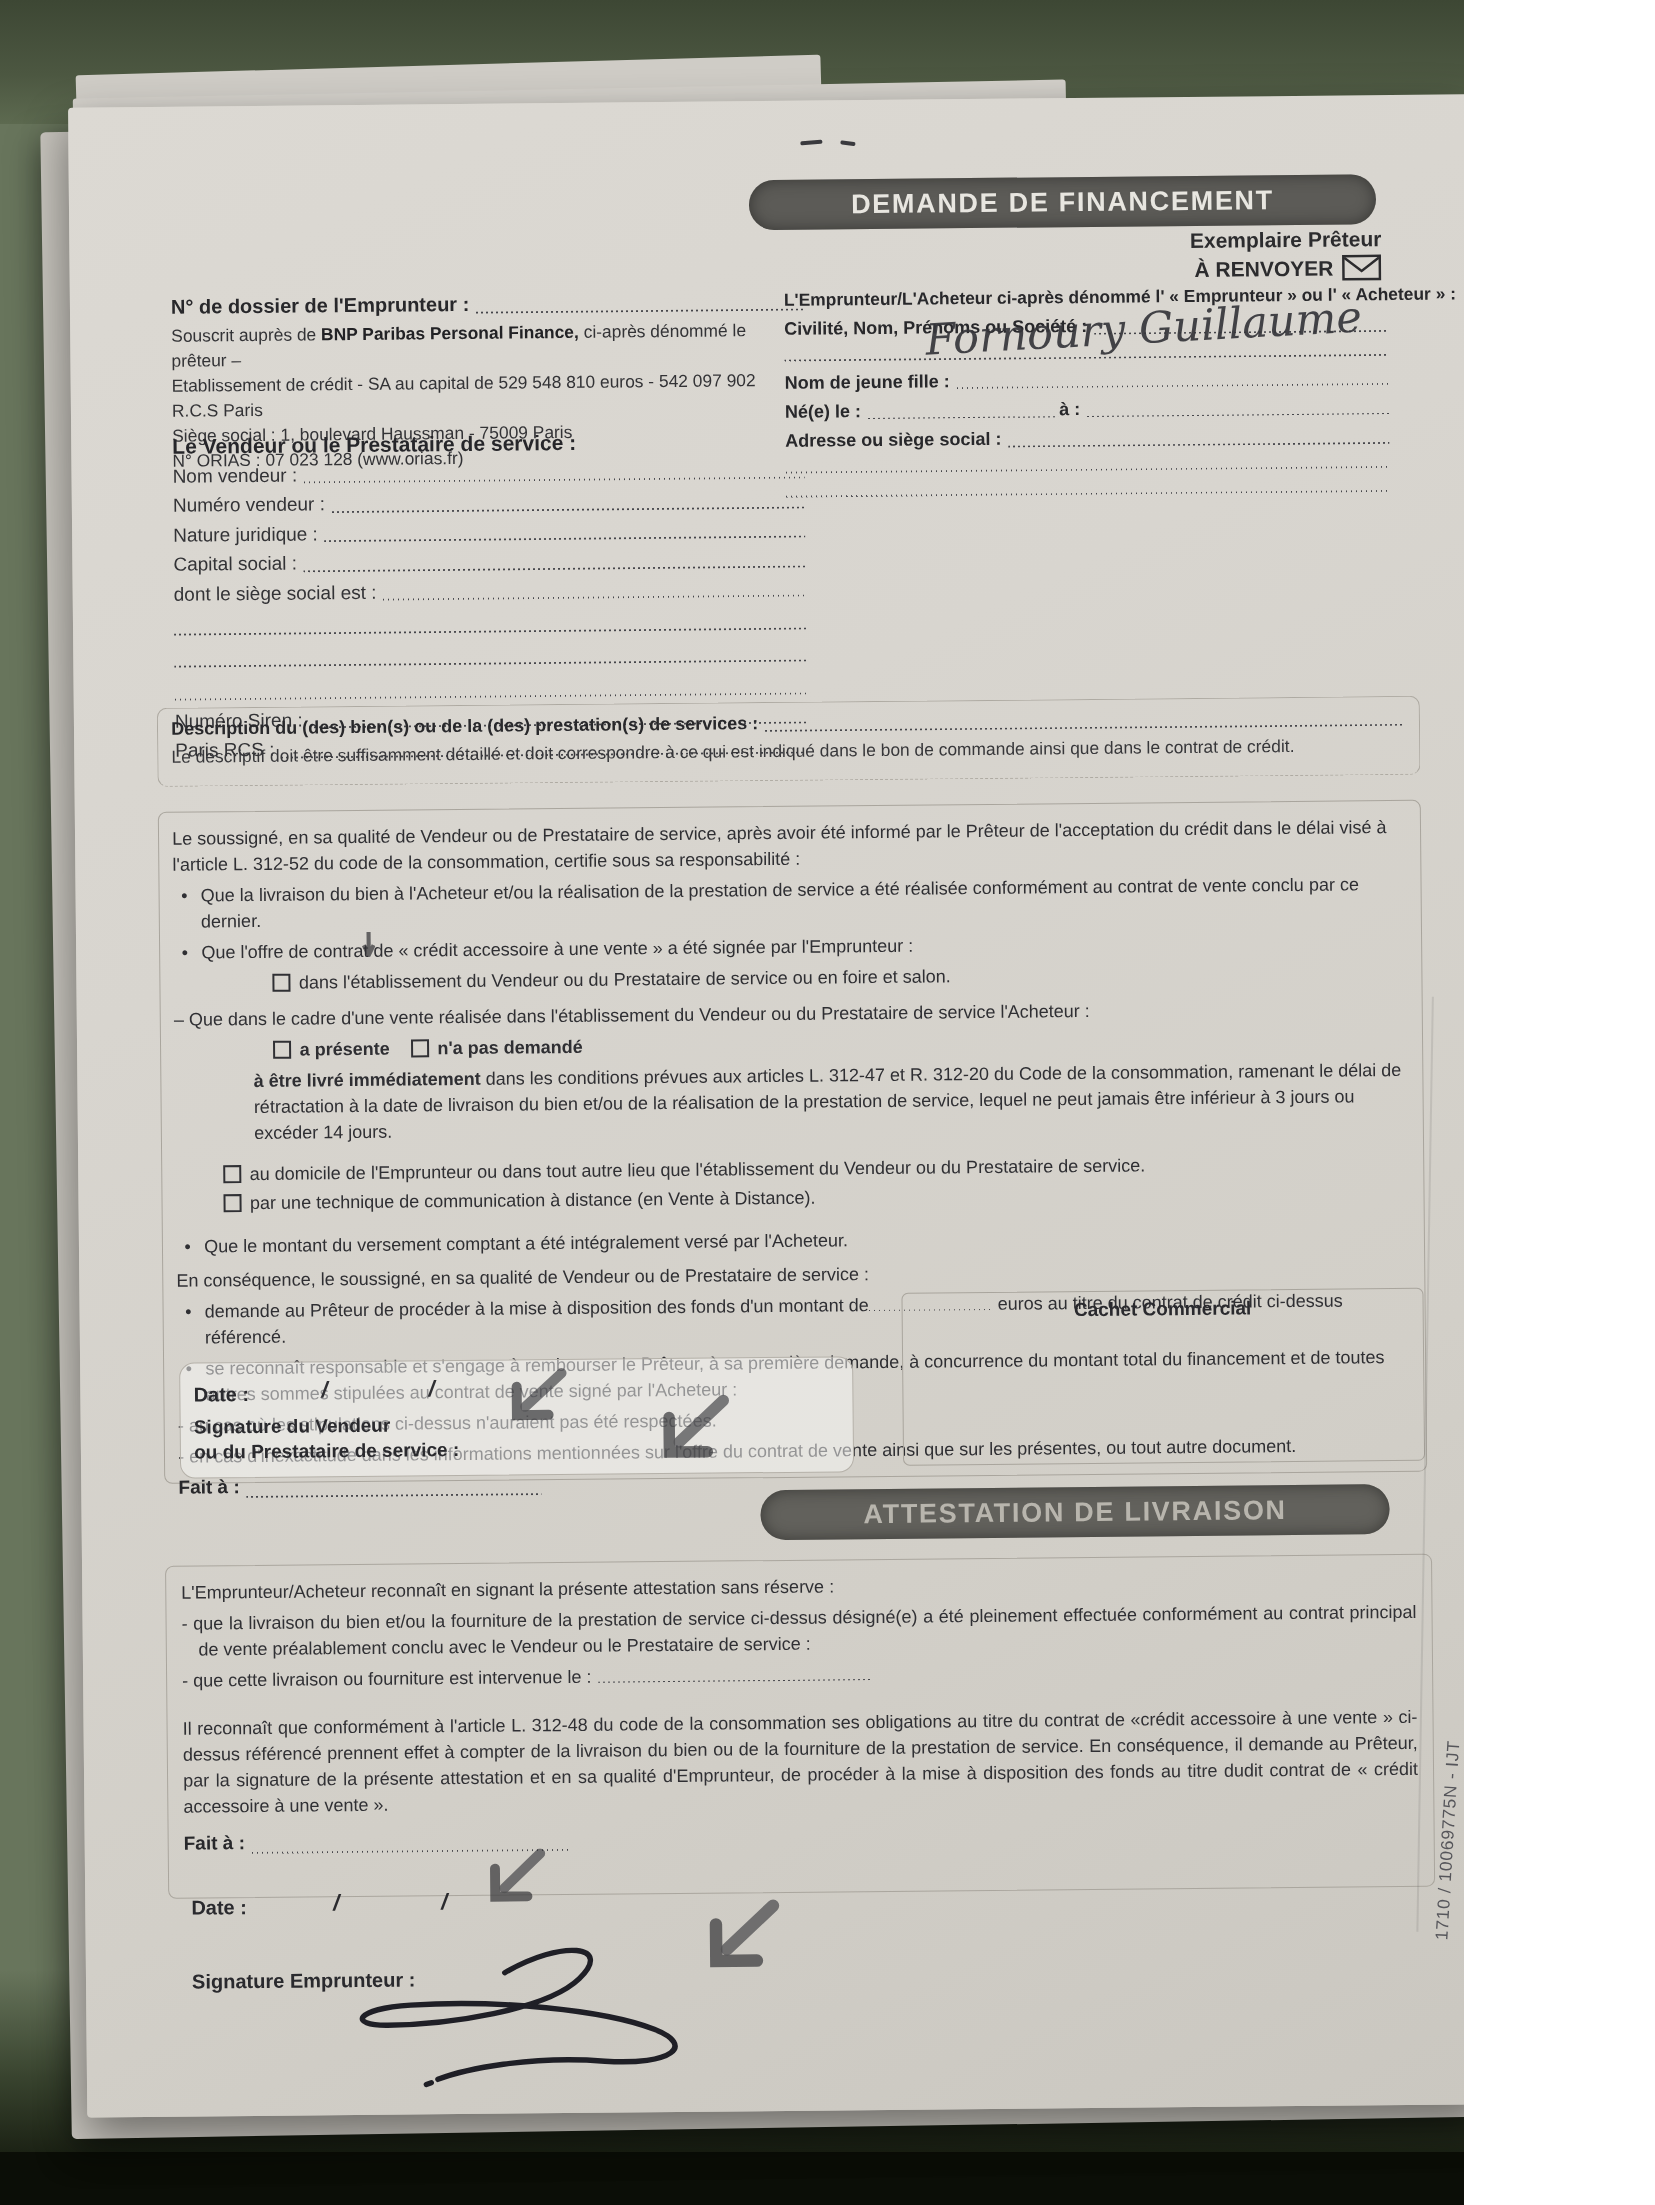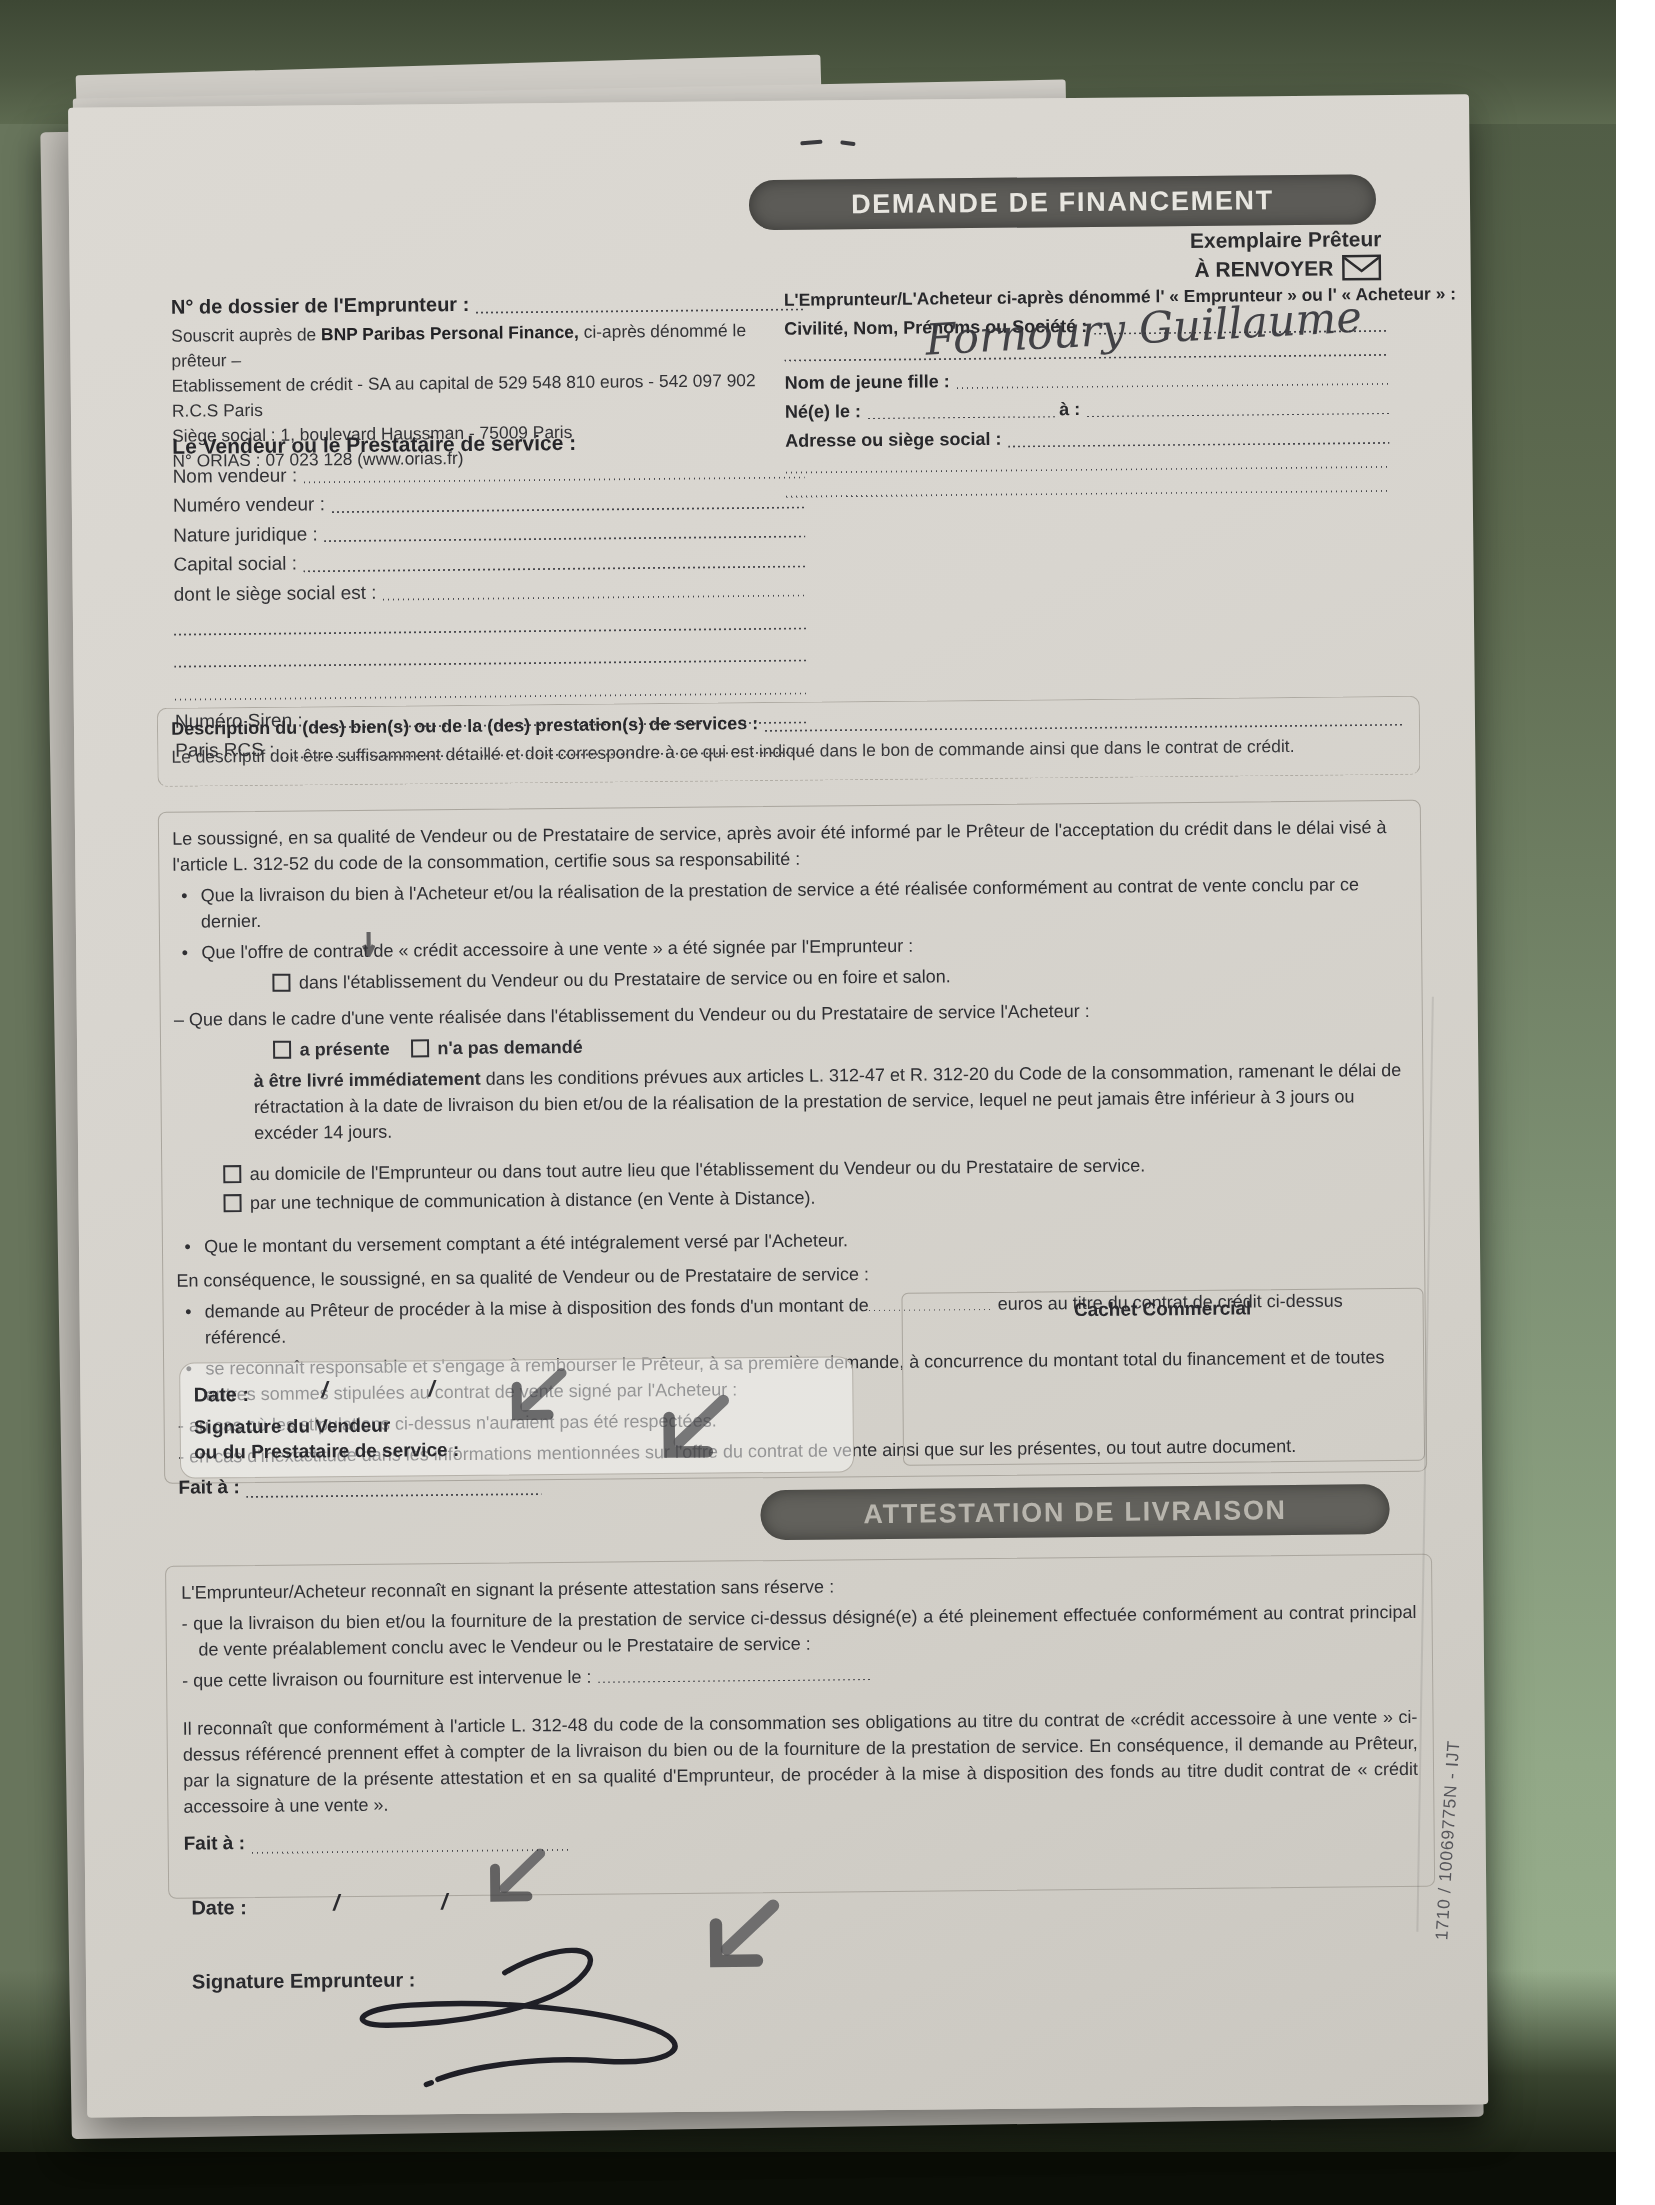--- a/index.html
+++ b/index.html
@@ -1,17 +1,17 @@
 <!DOCTYPE html>
 <html style="font-size:13.2px"><head>
 <meta charset="utf-8">
 <style>
   html,body{margin:0;padding:0;}
   body{width:1656px;height:2205px;overflow:hidden;font-family:"Liberation Sans",sans-serif;}
-  .scene{position:relative;width:1616px;height:2205px;background:#68755c;overflow:hidden;}
+  .scene{position:relative;width:1464px;height:2205px;background:#68755c;overflow:hidden;}
   .bg-top{position:absolute;left:0;top:0;width:1656px;height:124px;
     background:linear-gradient(180deg,#3d4734 0%,#4c5741 60%,#5d6a50 100%);}
   .bg-right{position:absolute;left:1391px;top:0;width:265px;height:2205px;
     background:linear-gradient(180deg,#4d5943 0%,#5f6c51 25%,#7d9073 55%,#92a887 80%,#9ab08f 100%);}
   .bg-bottom{position:absolute;left:0;top:1970px;width:1656px;height:235px;
     background:linear-gradient(180deg,rgba(40,48,34,0) 0%,#39442f 45%,#1a2013 80%,#0c0f08 100%);}
   .table-edge{position:absolute;left:348px;top:2086px;width:1341px;height:215px;border-radius:50%;
     background:radial-gradient(ellipse at 50% 30%,#b7c6a8 0%,#9fb291 55%,rgba(120,140,105,0) 75%);opacity:.85;}
   .bg-bottom2{position:absolute;left:0;top:2152px;width:1656px;height:53px;background:#0b0e07;}
 

